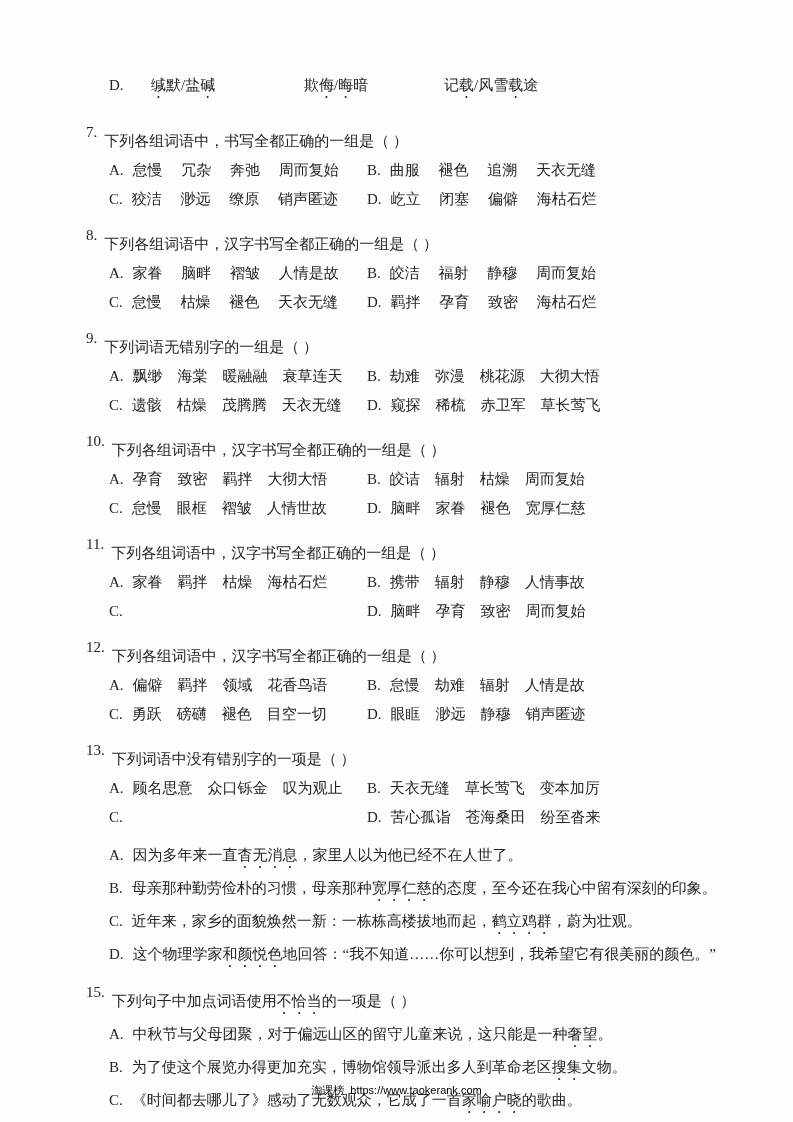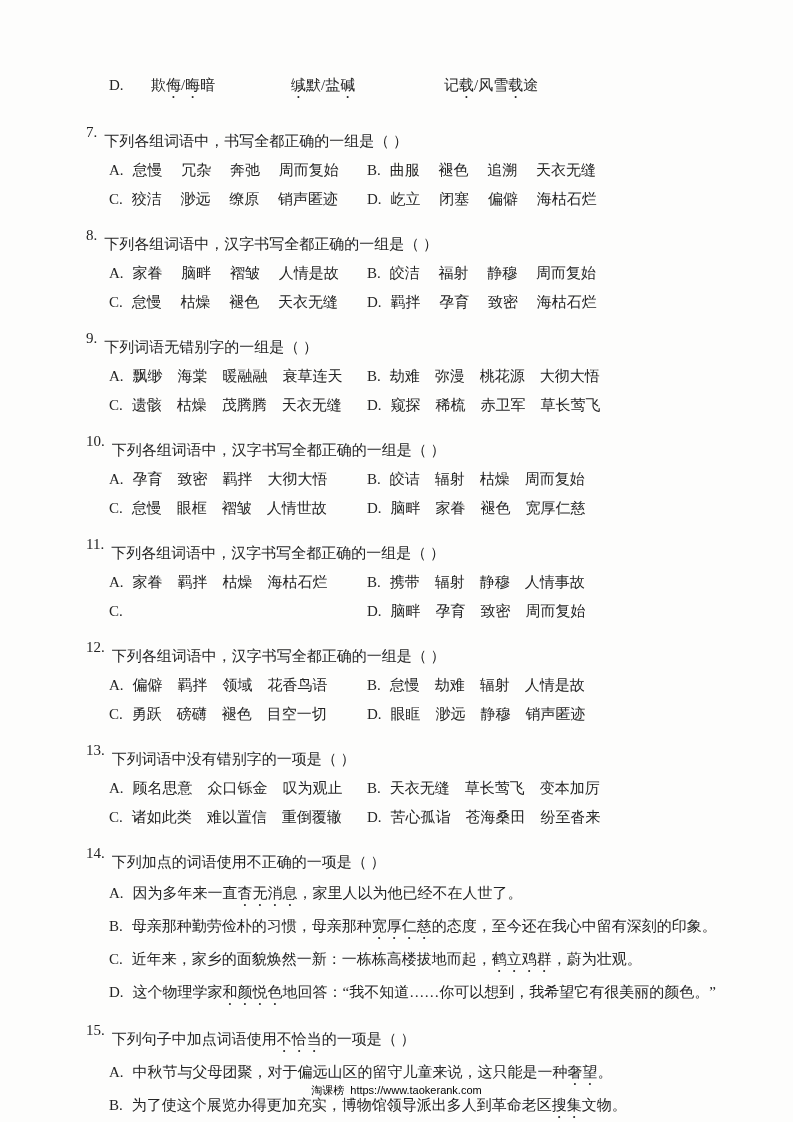--- a/index.html
+++ b/index.html
@@ -40,22 +40,22 @@
   .footer .site{margin-right:6px;}
 </style>
 </head>
 <body>
 
 <div class="page">
   <div class="content">
 
     <div class="carryover">
       <span class="opt-label">D.</span>
+      <span class="pair pair-1"><span class="dot">缄</span><span>默/盐</span><span class="dot">碱</span></span>
       <span class="pair pair-2"><span>欺</span><span class="dot">侮</span><span>/</span><span class="dot">晦</span><span>暗</span></span>
-      <span class="pair pair-1"><span class="dot">缄</span><span>默/盐</span><span class="dot">碱</span></span>
       <span class="pair pair-3"><span>记</span><span class="dot">载</span><span>/风雪</span><span class="dot">载</span><span>途</span></span>
     </div>
 
     <div id="question-list">
         <div class="q pairs">
     <div class="q-head">
       <span class="q-num">7.</span>
       <span class="q-stem"><span>下列各组词语中，书写全都正确的一组是（  ）</span></span>
     </div>
     <div class="q-opts">
@@ -232,34 +232,29 @@
     <span class="opt-text"><span>顾名思意　众口铄金　叹为观止</span></span>
   </span>
               <span class="opt">
     <span class="opt-label">B.</span>
     <span class="opt-text"><span>天衣无缝　草长莺飞　变本加厉</span></span>
   </span>
             </div>
             <div class="opt-row">
               <span class="opt">
     <span class="opt-label">C.</span>
-    <span class="opt-text"><span>诸如此类　难以置信　重倒覆辙</span></span>
   </span>
               <span class="opt">
     <span class="opt-label">D.</span>
     <span class="opt-text"><span>苦心孤诣　苍海桑田　纷至沓来</span></span>
   </span>
             </div>
           </div>
   </div>
         <div class="q full">
-    <div class="q-head">
-      <span class="q-num">14.</span>
-      <span class="q-stem"><span>下列加点的词语使用不正确的一项是（  ）</span></span>
-    </div>
     <div class="q-opts">
             <div class="opt-row">
               <span class="opt">
     <span class="opt-label">A.</span>
     <span class="opt-text"><span>因为多年来一直</span><span class="dot">杳无消息</span><span>，家里人以为他已经不在人世了。</span></span>
   </span>
             </div>
             <div class="opt-row">
               <span class="opt">
     <span class="opt-label">B.</span>

